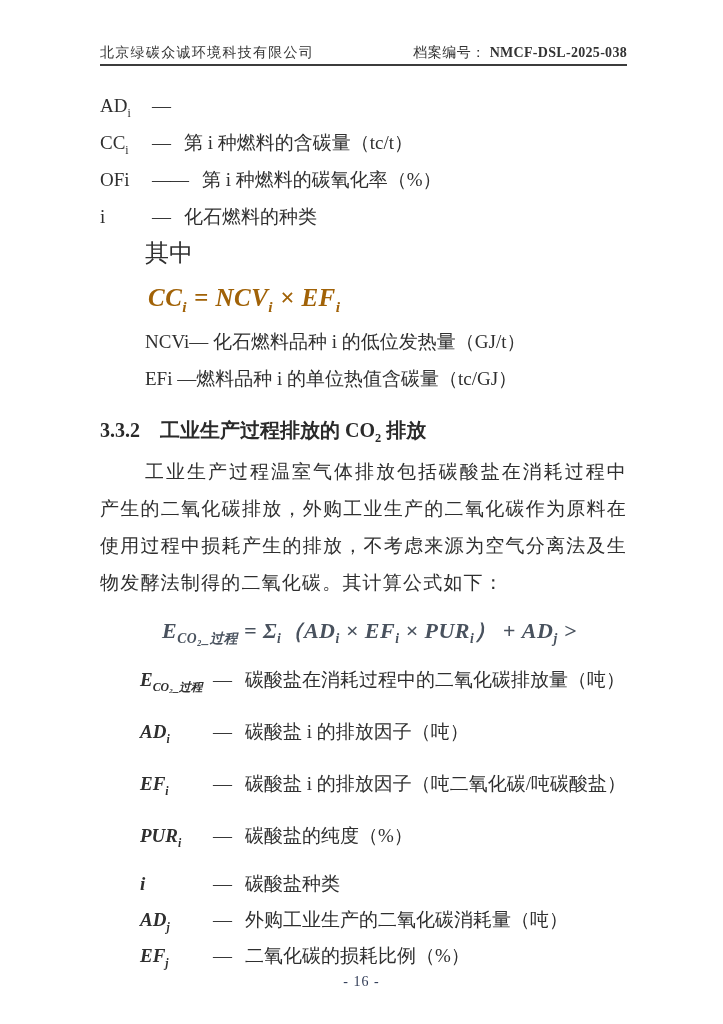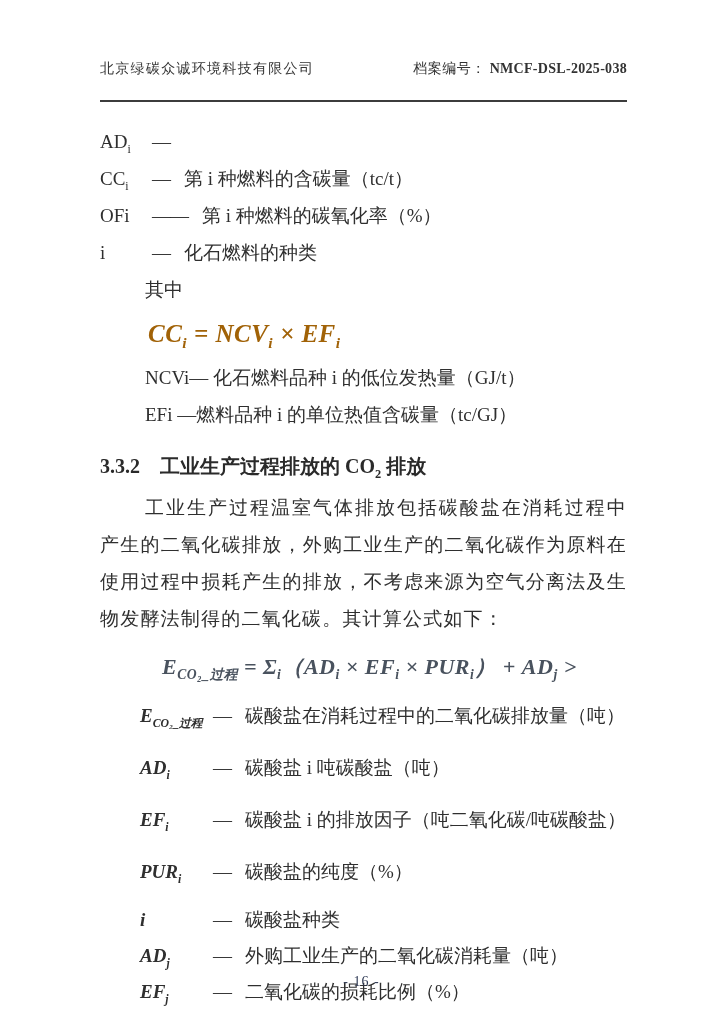--- a/index.html
+++ b/index.html
@@ -17,38 +17,38 @@
     color: #2f2f2f;
   }
   .content {
     padding: 0 96px 0 100px;
   }
   
   .header {
     display: flex;
     justify-content: space-between;
     align-items: baseline;
-    margin-top: 60px;
-    padding-bottom: 22px;
+    margin-top: 44px;
+    padding-bottom: 2px;
     border-bottom: 2px solid #3c3c3c;
     font-size: 14px;
     color: #333333;
   }
   .company { letter-spacing: 1.3px; }
   .archive { letter-spacing: 0.5px; }
   .archive .num { font-weight: bold; letter-spacing: 0.3px; }
   
   .fuel-defs { margin-top: 21px; font-size: 19px; }
   .def-row { display: flex; align-items: center; }
   .fuel-defs .def-row { line-height: 37px; }
   .fuel-defs .term { width: 52px; flex: none; }
   .dash { flex: none; margin-right: 14px; letter-spacing: -1px; }
   .desc { flex: 1; }
   sub { font-size: 62%; line-height: 0; }
-  .among { font-size: 19px; line-height: 37px; padding-left: 45px; }
+  .among { font-size: 24px; line-height: 37px; padding-left: 45px; }
   
   .cc-formula {
     margin: 12px 0 0 48px;
     font-size: 25px;
     font-weight: bold;
     font-style: italic;
     color: #2e6496;
     letter-spacing: 0.5px;
   }
   .inline-def { font-size: 19px; line-height: 37px; padding-left: 45px; }
@@ -153,21 +153,21 @@
 
     <div class="proc-defs">
       <div class="def-row gap-lg">
         <span class="term"><span>E</span><sub>CO₂_过程</sub></span>
         <span class="dash">—</span>
         <span class="desc">碳酸盐在消耗过程中的二氧化碳排放量（吨）</span>
       </div>
       <div class="def-row gap-lg">
         <span class="term"><span>AD</span><sub>i</sub></span>
         <span class="dash">—</span>
-        <span class="desc">碳酸盐 i 吨碳酸盐（吨）</span>
+        <span class="desc">碳酸盐 i 的排放因子（吨）</span>
       </div>
       <div class="def-row gap-lg">
         <span class="term"><span>EF</span><sub>i</sub></span>
         <span class="dash">—</span>
         <span class="desc">碳酸盐 i 的排放因子（吨二氧化碳/吨碳酸盐）</span>
       </div>
       <div class="def-row gap-md">
         <span class="term"><span>PUR</span><sub>i</sub></span>
         <span class="dash">—</span>
         <span class="desc">碳酸盐的纯度（%）</span>

